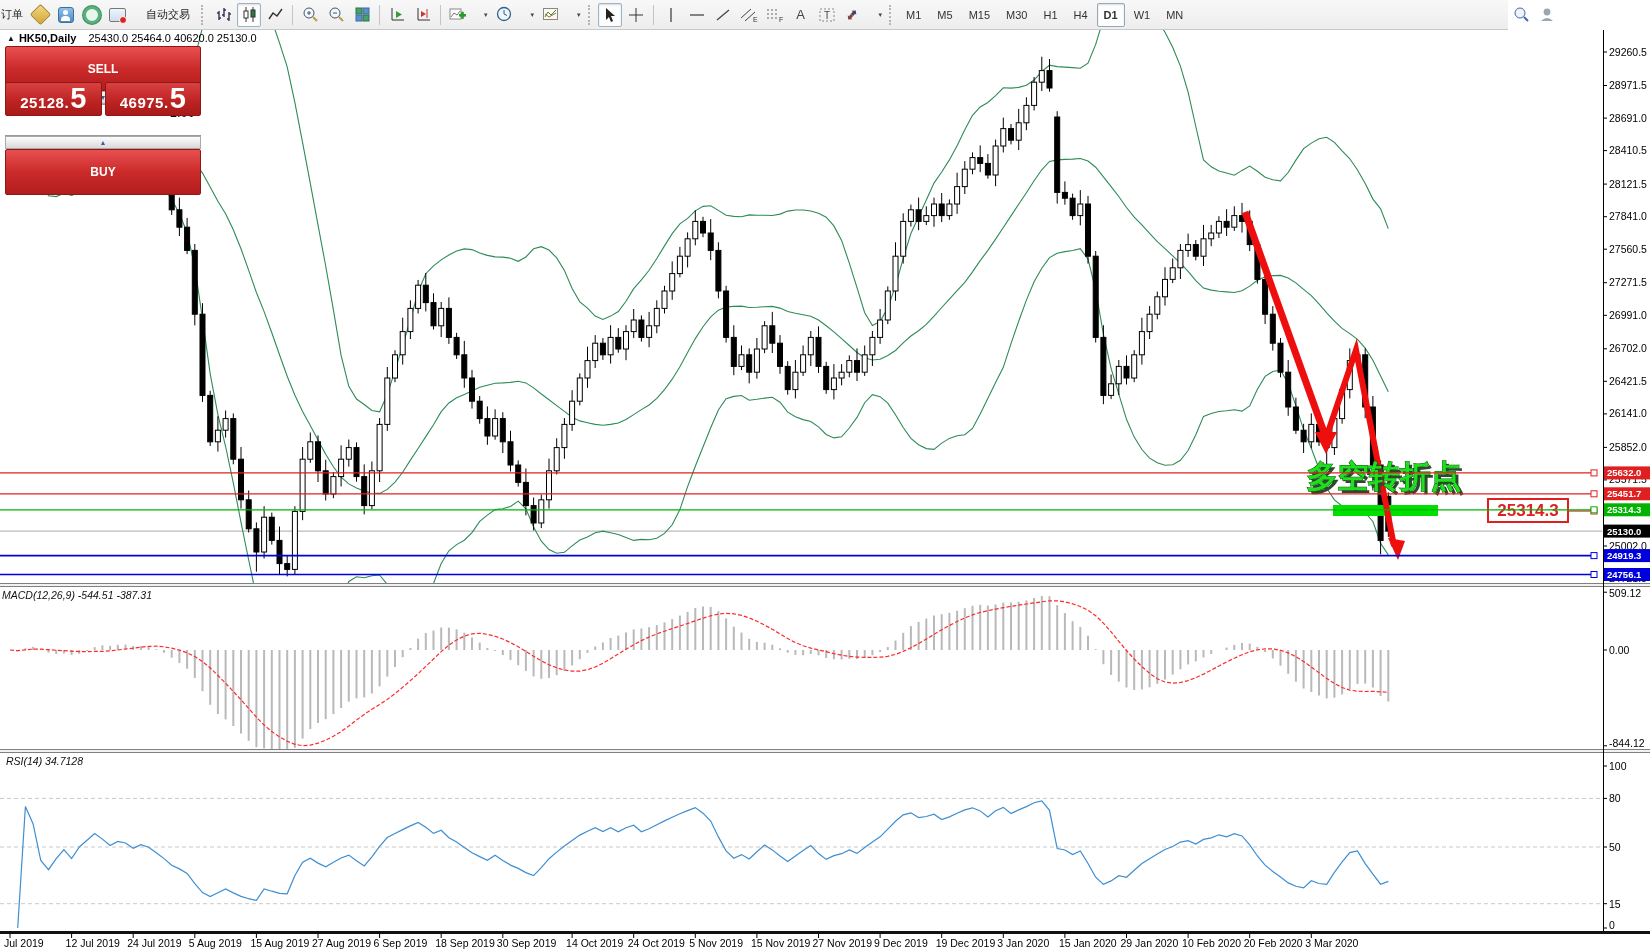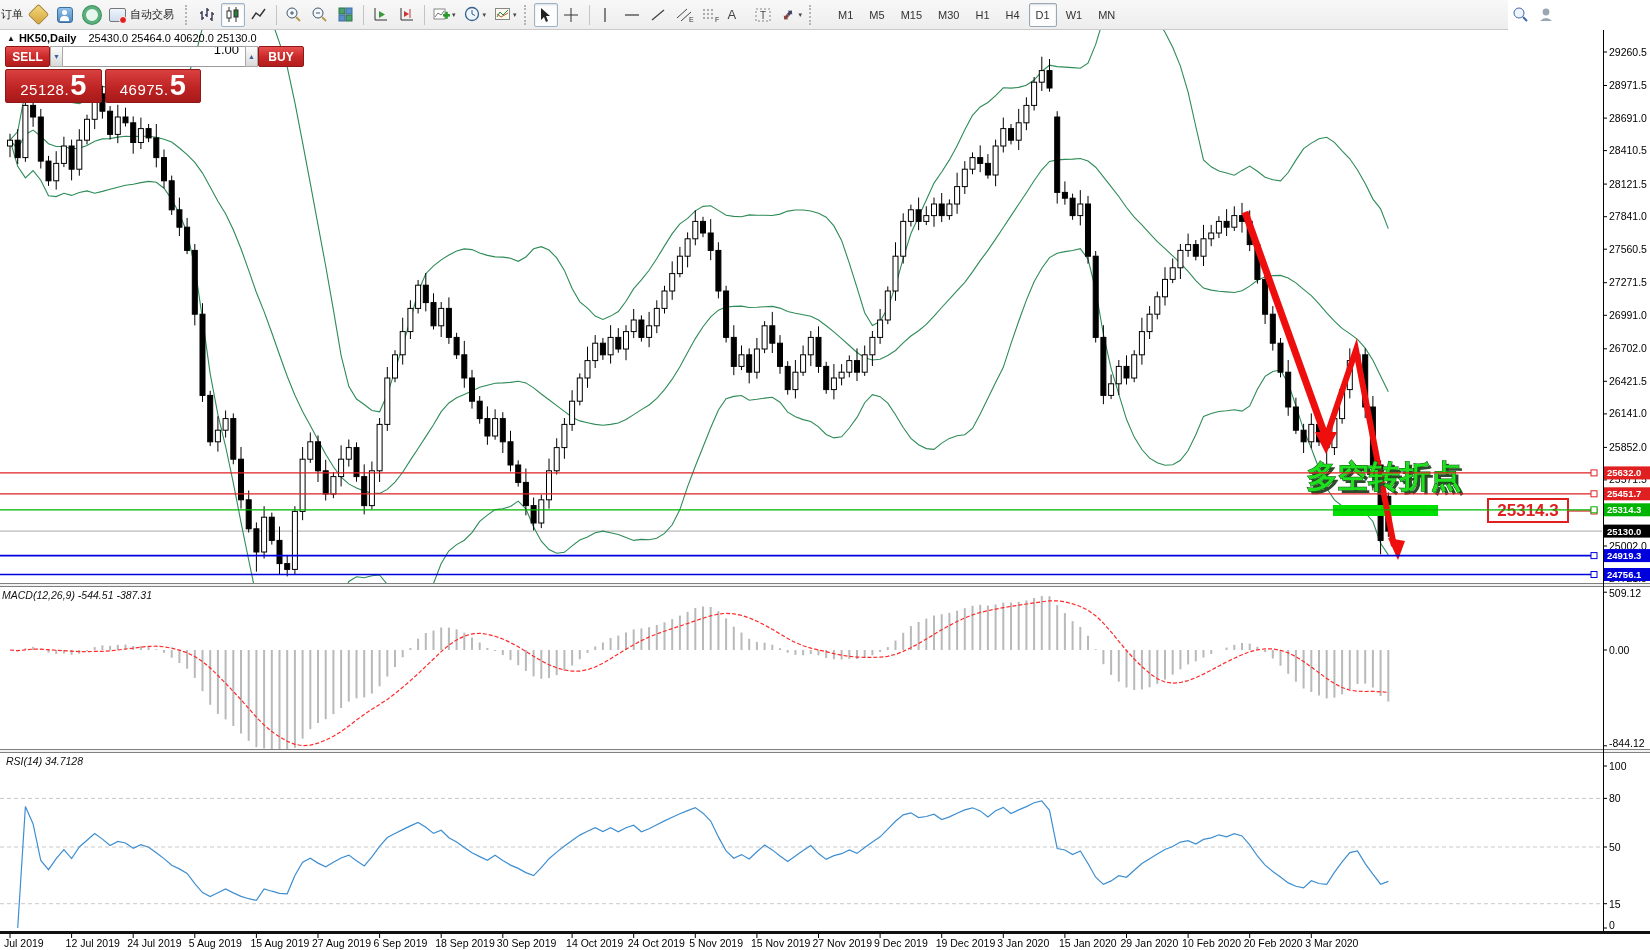--- a/index.html
+++ b/index.html
@@ -3,30 +3,30 @@
 <meta charset="utf-8">
 <style>
   html,body{margin:0;padding:0;width:1650px;height:950px;overflow:hidden;background:#fff;
     font-family:"Liberation Sans",sans-serif;}
   #stage{position:relative;width:1650px;height:950px;}
   #chart-svg{position:absolute;left:0;top:0;z-index:1;}
   
   #toolbar{position:absolute;left:0;top:0;width:1508px;height:29px;z-index:10;
     background:linear-gradient(#f8f8f8,#ededed);border-bottom:1px solid #c9c9c9;
     display:flex;align-items:center;font-size:11px;color:#222;}
-  .tbtn{height:24px;min-width:24px;display:flex;align-items:center;justify-content:space-between;
-    margin:0 1px;border:1px solid transparent;border-radius:2px;box-sizing:border-box;padding:0 2px;}
+  .tbtn{height:24px;min-width:24px;display:flex;align-items:center;justify-content:center;
+    margin:0 1px;border:1px solid transparent;border-radius:2px;box-sizing:border-box;padding:0 2px;gap:16px;}
   .tbtn.pressed{background:#fdfdfd;border:1px solid #9db4c8;box-shadow:inset 0 1px 2px #0002;}
   .tsep{width:1px;height:20px;background:#c4c4c4;margin:0 4px;}
   .tgrip{width:4px;height:20px;margin:0 3px;border-left:2px dotted #b5b5b5;}
   .tlabel{margin:0 4px;white-space:nowrap;}
   .caret{font-size:7px;color:#444;margin-left:2px;}
   .tf-btn{height:22px;padding:0 6px;display:flex;align-items:center;justify-content:center;
     margin:0 1px;border:1px solid transparent;border-radius:2px;font-size:11px;color:#333;}
-  .tf-btn.sel{background:#fdfdfd;border:1px solid #98a8b8;box-shadow:inset 0 1px 2px #0002;}
+  .tf-btn.sel{background:#fdfdfd;border:1px solid #98a8b8;box-shadow:inset 0 1px 2px #0002;font-weight:bold;}
   .ico{display:inline-block;}
   .gold-ico{width:13px;height:13px;background:linear-gradient(135deg,#f3d97c,#d5a43a);
     transform:rotate(45deg);border:1px solid #a8812b;border-radius:2px;}
   .person-ico{width:14px;height:14px;border-radius:3px;background:linear-gradient(#8fc1ea,#4f89c0);
     border:1px solid #3c6f9e;position:relative;}
   .person-ico:before{content:"";position:absolute;left:4px;top:2px;width:5px;height:5px;
     border-radius:50%;background:#fff;}
   .person-ico:after{content:"";position:absolute;left:2px;top:8px;width:9px;height:5px;
     border-radius:4px 4px 0 0;background:#fff;}
   .signal-ico{width:12px;height:12px;border-radius:50%;border:3px solid #59b07c;
@@ -36,36 +36,36 @@
   .monitor-ico:after{content:"";position:absolute;right:-2px;bottom:-3px;width:6px;height:6px;
     border-radius:50%;background:#d22;border:1px solid #fff;}
   .right-icons{position:absolute;left:1508px;top:2px;display:flex;}
   
   #chart-title{position:absolute;left:7px;top:32px;z-index:5;font-size:11px;color:#000;
     display:flex;align-items:center;white-space:nowrap;}
   #chart-title .mark{font-size:8px;margin-right:4px;color:#111;}
   #chart-title .sym{font-weight:700;margin-right:12px;text-align:right;}
   
   #trade-widget{position:absolute;left:5px;top:46px;width:196px;z-index:5;}
-  .tw-row1{display:flex;height:21px;}
+  .tw-row1{display:flex;height:34px;flex-direction:column;}
   .tw-btn{flex:0 0 45px;display:flex;align-items:center;justify-content:center;color:#fff;
     font-size:12px;font-weight:700;border-radius:2px;
     background:linear-gradient(#e85050 0%,#cb2a2a 50%,#b31d1d 100%);border:1px solid #8e1818;
     box-sizing:border-box;}
   .tw-spin{flex:0 0 13px;display:flex;align-items:center;justify-content:center;font-size:7px;
     color:#3d5f95;background:linear-gradient(#fcfcfc,#d9d9d9);border:1px solid #a9a9a9;
     box-sizing:border-box;}
   .tw-vol{flex:1;border:1px solid #9a9a9a;border-left:none;border-right:none;text-align:right;
     font-size:13px;padding:0 6px 15px 0;font-family:"Liberation Sans",sans-serif;box-sizing:border-box;
     background:#fff;color:#000;outline:none;}
   .tw-row2{display:flex;margin-top:2px;height:34px;gap:3px;}
   .tw-price{flex:1;display:flex;align-items:baseline;justify-content:center;color:#fff;
     background:linear-gradient(#d94040 0%,#bc2222 60%,#a81a1a 100%);border:1px solid #8e1818;
     border-radius:2px;padding-top:2px;box-sizing:border-box;}
-  .tw-price .small{font-size:15px;font-weight:400;letter-spacing:.5px;}
+  .tw-price .small{font-size:15px;font-weight:700;letter-spacing:.5px;}
   .tw-price .big{font-size:29px;font-weight:700;line-height:26px;margin-left:1px;}
   
   .ind-label{position:absolute;z-index:5;font-size:10.5px;color:#111;white-space:nowrap;font-style:italic;}
 </style>
 </head>
 <body>
 
 <div id="stage">
 
   <svg id="chart-svg" width="1650" height="950">
@@ -940,21 +940,21 @@
       </div>
     <div class="tbtn">
       <svg width="17" height="16">
         <polygon points="8,2 11,5 9.5,5 9.5,8 6.5,8 6.5,5 5,5" fill="#446" transform="rotate(40 8 8)"></polygon>
         <polygon points="8,14 5,11 6.5,11 6.5,8 9.5,8 9.5,11 11,11" fill="#844" transform="rotate(40 8 8)"></polygon>
         </svg>
       <span class="caret">▾</span>
       </div>
 
     <div class="tgrip"></div>
-    <div id="tf-container" style="display: flex; margin-left: 12px;">
+    <div id="tf-container" style="display: flex;">
         <div class="tf-btn">M1</div>
         <div class="tf-btn">M5</div>
         <div class="tf-btn">M15</div>
         <div class="tf-btn">M30</div>
         <div class="tf-btn">H1</div>
         <div class="tf-btn">H4</div>
         <div class="tf-btn sel">D1</div>
         <div class="tf-btn">W1</div>
         <div class="tf-btn">MN</div>
       </div>

